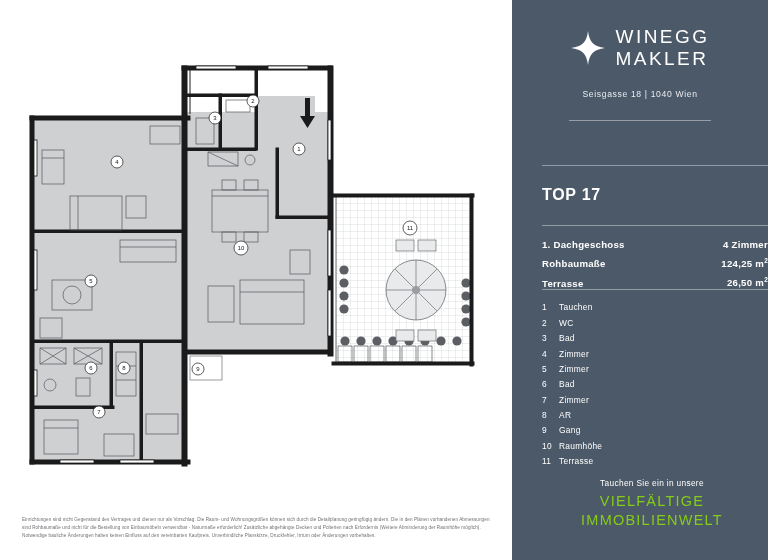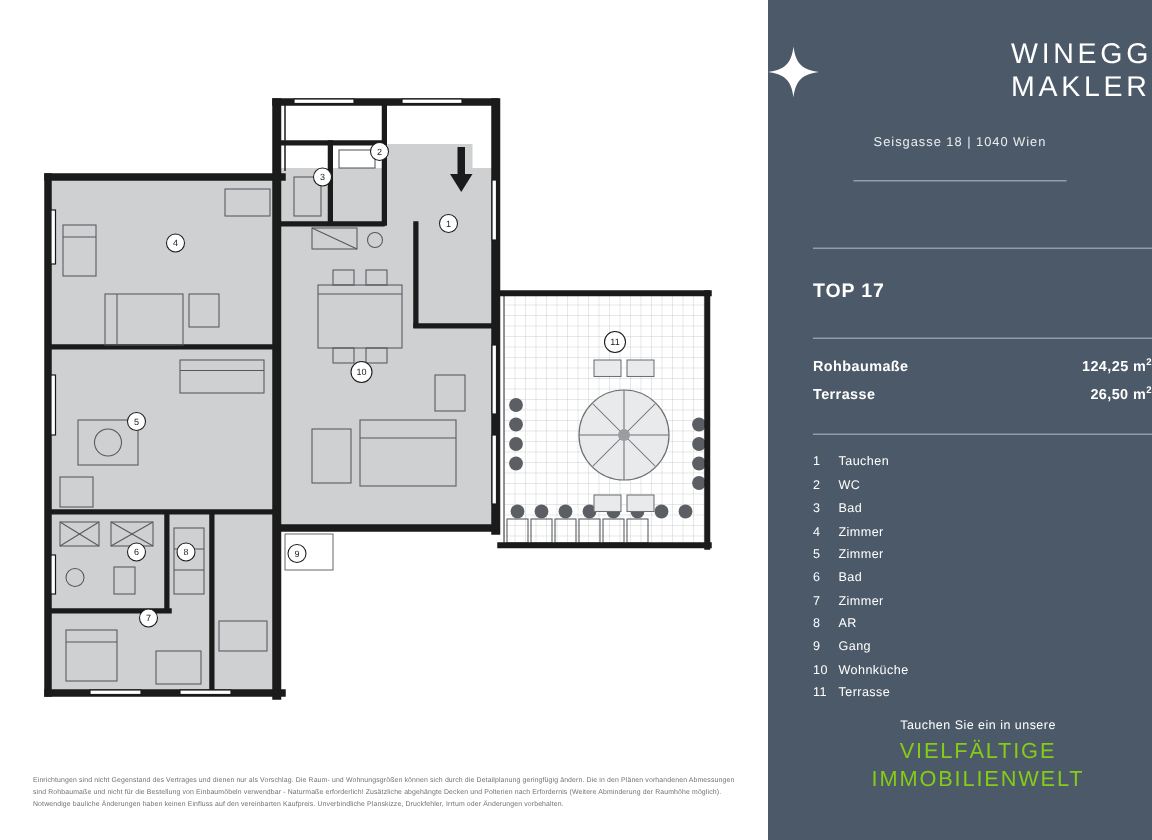--- a/index.html
+++ b/index.html
@@ -51,21 +51,21 @@
 
   
   #logo-block {
     position: absolute;
     left: 0; top: 26px; width: 256px;
     text-align: center;
   }
   #logo-row {
     display: flex;
     align-items: center;
-    justify-content: space-between;
+    justify-content: center;
     gap: 11px;
   }
   #logo-star { display: block; }
   #logo-words {
     text-align: left;
     line-height: 1.18;
   }
   .logo-line {
     font-size: 19px;
     letter-spacing: 0.13em;
@@ -88,21 +88,21 @@
   
   #hr-top {
     position: absolute;
     left: 30px; top: 165px;
     width: 226px; height: 1px;
     background: rgba(255,255,255,0.40);
   }
   #top-title {
     position: absolute;
     left: 30px; top: 186px;
-    font-size: 13px;
+    font-size: 16px;
     font-weight: bold;
     letter-spacing: 0.045em;
   }
   #hr-mid {
     position: absolute;
     left: 30px; top: 225px;
     width: 226px; height: 1px;
     background: rgba(255,255,255,0.40);
   }
 
@@ -410,20 +410,24 @@
         <div id="logo-address">Seisgasse 18 | 1040 Wien</div>
       </div>
       <div id="logo-rule"></div>
 
       <div id="hr-top"></div>
       <div id="top-title">TOP 17</div>
       <div id="hr-mid"></div>
 
       <div id="facts">
         <div class="fact-row">
+          <span>1. Dachgeschoss</span>
+          <span class="val"><span>4 Zimmer</span><span class="sup"></span></span>
+        </div>
+        <div class="fact-row">
           <span>Rohbaumaße</span>
           <span class="val"><span>124,25 m</span><span class="sup">2</span></span>
         </div>
         <div class="fact-row">
           <span>Terrasse</span>
           <span class="val"><span>26,50 m</span><span class="sup">2</span></span>
         </div>
       </div>
 
       <div id="hr-bot"></div>
@@ -460,21 +464,21 @@
         <div class="legend-row">
           <span class="legend-num">8</span>
           <span>AR</span>
         </div>
         <div class="legend-row">
           <span class="legend-num">9</span>
           <span>Gang</span>
         </div>
         <div class="legend-row">
           <span class="legend-num">10</span>
-          <span>Wohnküche</span>
+          <span>Raumhöhe</span>
         </div>
         <div class="legend-row">
           <span class="legend-num">11</span>
           <span>Terrasse</span>
         </div>
       </div>
 
       <div id="footer">
         <div id="footer-lead">Tauchen Sie ein in unsere</div>
         <div class="footer-big">VIELFÄLTIGE</div>

